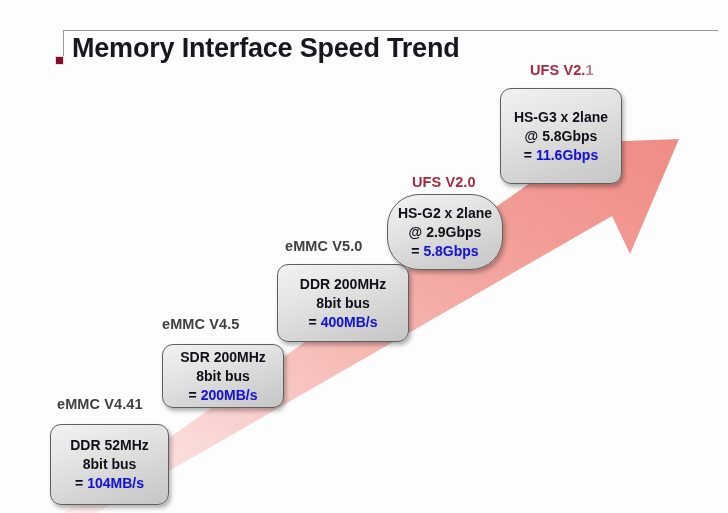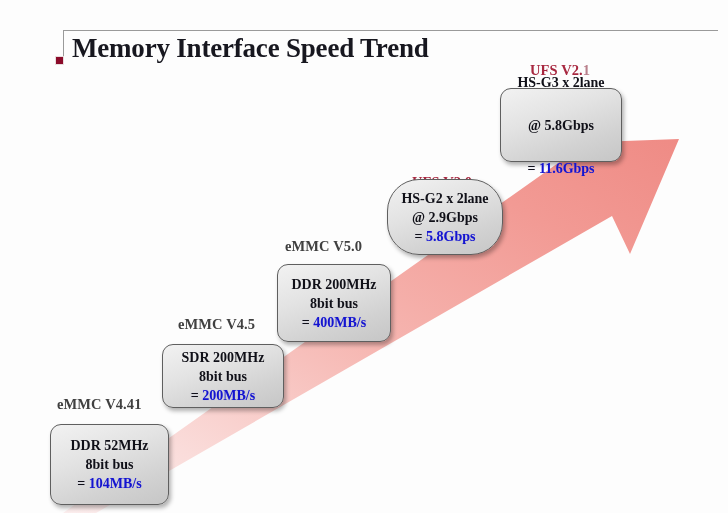--- a/index.html
+++ b/index.html
@@ -6,21 +6,21 @@
     margin: 0;
     padding: 0;
     background: #ffffff;
   }
   #slide {
     position: relative;
     width: 728px;
     height: 513px;
     background: #fdfdfd;
     overflow: hidden;
-    font-family: Liberation Serif, serif;
+    font-family: Liberation Sans, sans-serif;
   }
 
   
   #title-rule-h {
     position: absolute;
     left: 63px;
     top: 30px;
     width: 655px;
     height: 1px;
     background: #9a9a9a;
@@ -125,41 +125,41 @@
     <path d="M 96,513 L 63,513 L 585,144 L 543,144 L 679,139 L 630,254 L 612,216 Z" fill="url(#arrowGrad)" stroke="none"></path>
   </svg>
 
   <div class="step-label emmc" style="left:57px; top:396px;text-align:right;">eMMC V4.41</div>
   <div class="step-box" style="left:50px; top:424px; width:119px; height:81px;">
     <div class="step-line">DDR 52MHz</div>
     <div class="step-line">8bit bus</div>
     <div class="step-line value"><span class="eq">= </span><span>104MB/s</span></div>
   </div>
 
-  <div class="step-label emmc" style="left:178px; top:316px;">eMMC V4.5</div>
+  <div class="step-label emmc" style="left:162px; top:316px;">eMMC V4.5</div>
   <div class="step-box" style="left:162px; top:344px; width:122px; height:64px;">
     <div class="step-line">SDR 200MHz</div>
     <div class="step-line">8bit bus</div>
     <div class="step-line value"><span class="eq">= </span><span>200MB/s</span></div>
   </div>
 
   <div class="step-label emmc" style="left:285px; top:238px;">eMMC V5.0</div>
-  <div class="step-box" style="left:277px; top:264px; width:114px; height:78px;">
+  <div class="step-box" style="left:277px; top:264px; width:132px; height:78px;">
     <div class="step-line">DDR 200MHz</div>
     <div class="step-line">8bit bus</div>
     <div class="step-line value"><span class="eq">= </span><span>400MB/s</span></div>
   </div>
 
   <div class="step-label ufs" style="left:412px; top:138px;margin-top:36px;">UFS V2.0</div>
-  <div class="step-box" style="left:387px; top:179px; width:116px; height:76px;border-radius:32px;">
+  <div class="step-box" style="left:387px; top:194px; width:116px; height:76px;border-radius:32px;">
     <div class="step-line">HS-G2 x 2lane</div>
     <div class="step-line">@ 2.9Gbps</div>
     <div class="step-line value"><span class="eq">= </span><span>5.8Gbps</span></div>
   </div>
 
   <div class="step-label ufs" style="left:530px; top:62px;"><span>UFS V2.</span><span class="dim">1</span></div>
-  <div class="step-box" style="left:500px; top:88px; width:122px; height:74px;gap:24px;">
+  <div class="step-box" style="left:500px; top:88px; width:122px; height:96px;">
     <div class="step-line">HS-G3 x 2lane</div>
     <div class="step-line">@ 5.8Gbps</div>
     <div class="step-line value"><span class="eq">= </span><span>11.6Gbps</span></div>
   </div>
 
 </div>
 
 </body></html>

